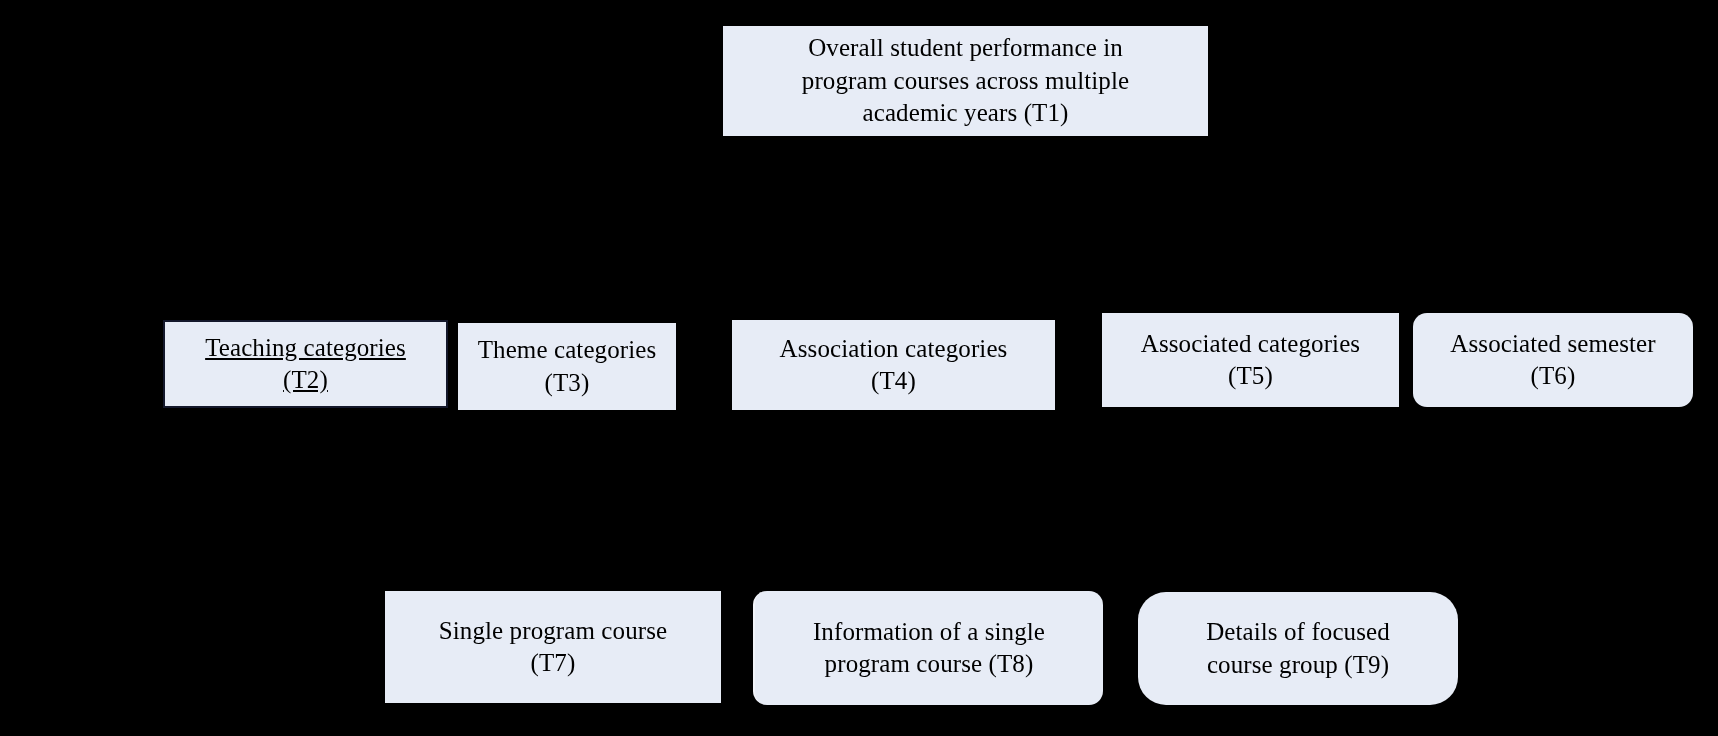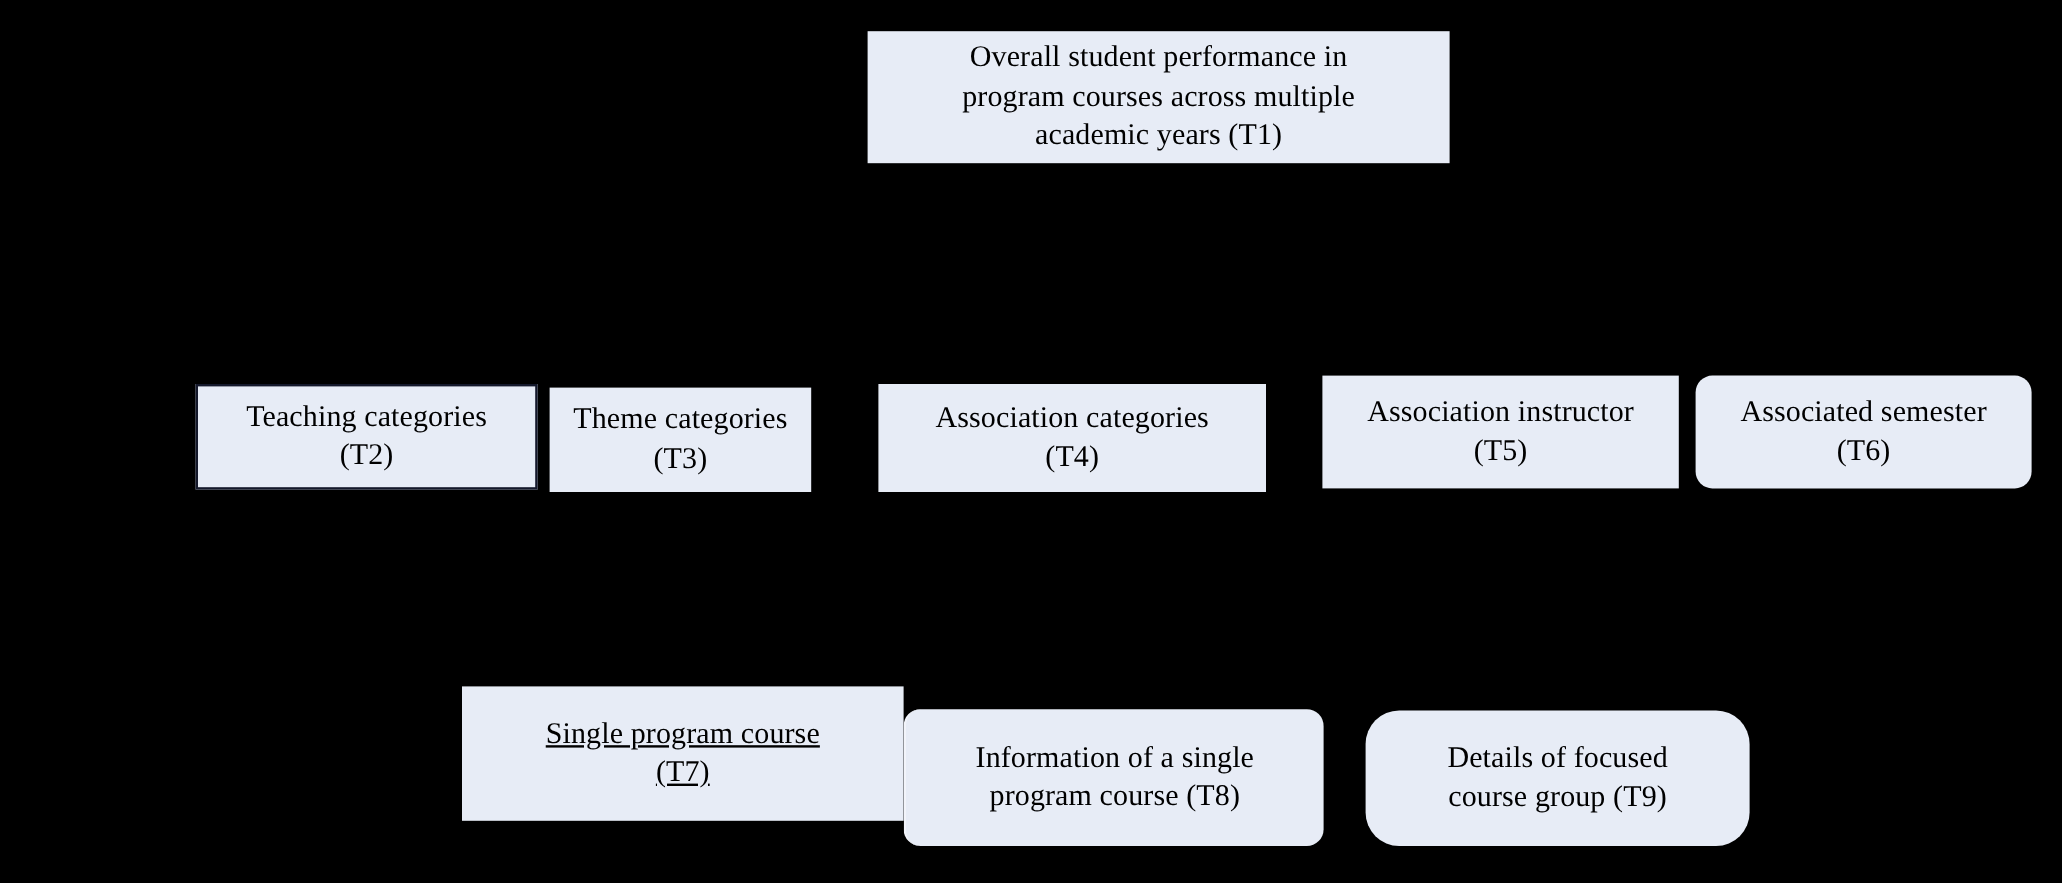--- a/index.html
+++ b/index.html
@@ -51,36 +51,36 @@
 </style>
 </head>
 <body>
 
 <div id="diagram-canvas">
 
   <div class="node" style="left:723px; top:26px; width:485px; height:110px;">Overall student performance in
 program courses across multiple
 academic years (T1)</div>
 
-  <div class="node outlined" style="left:163px; top:320px; width:285px; height:88px;">Teaching categories
+  <div class="node outlined" style="left:163px; top:320px; width:285px; height:88px;text-decoration:underline;">Teaching categories
 (T2)</div>
 
   <div class="node" style="left:458px; top:323px; width:218px; height:87px;">Theme categories
 (T3)</div>
 
   <div class="node" style="left:732px; top:320px; width:323px; height:90px;">Association categories
 (T4)</div>
 
-  <div class="node" style="left:1102px; top:313px; width:297px; height:94px;">Association instructor
+  <div class="node" style="left:1102px; top:313px; width:297px; height:94px;">Associated categories
 (T5)</div>
 
   <div class="node" style="left:1413px; top:313px; width:280px; height:94px;border-radius:14px;">Associated semester
 (T6)</div>
 
-  <div class="node" style="left:385px; top:572px; width:368px; height:112px;text-decoration:underline;">Single program course
+  <div class="node" style="left:385px; top:591px; width:336px; height:112px;">Single program course
 (T7)</div>
 
   <div class="node edge-left" style="left:753px; top:591px; width:350px; height:114px;border-radius:14px;">Information of a single
 program course (T8)</div>
 
   <div class="node" style="left:1138px; top:592px; width:320px; height:113px;border-radius:28px;">Details of focused
 course group (T9)</div>
 
 </div>
 

